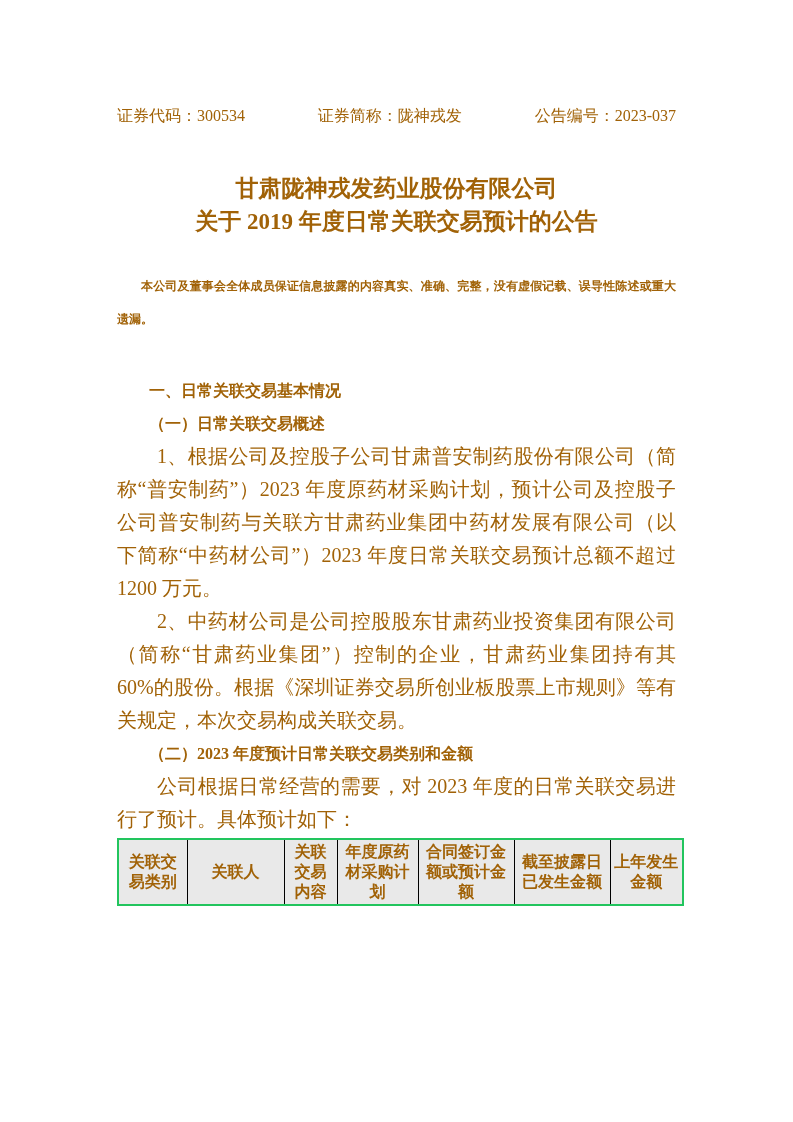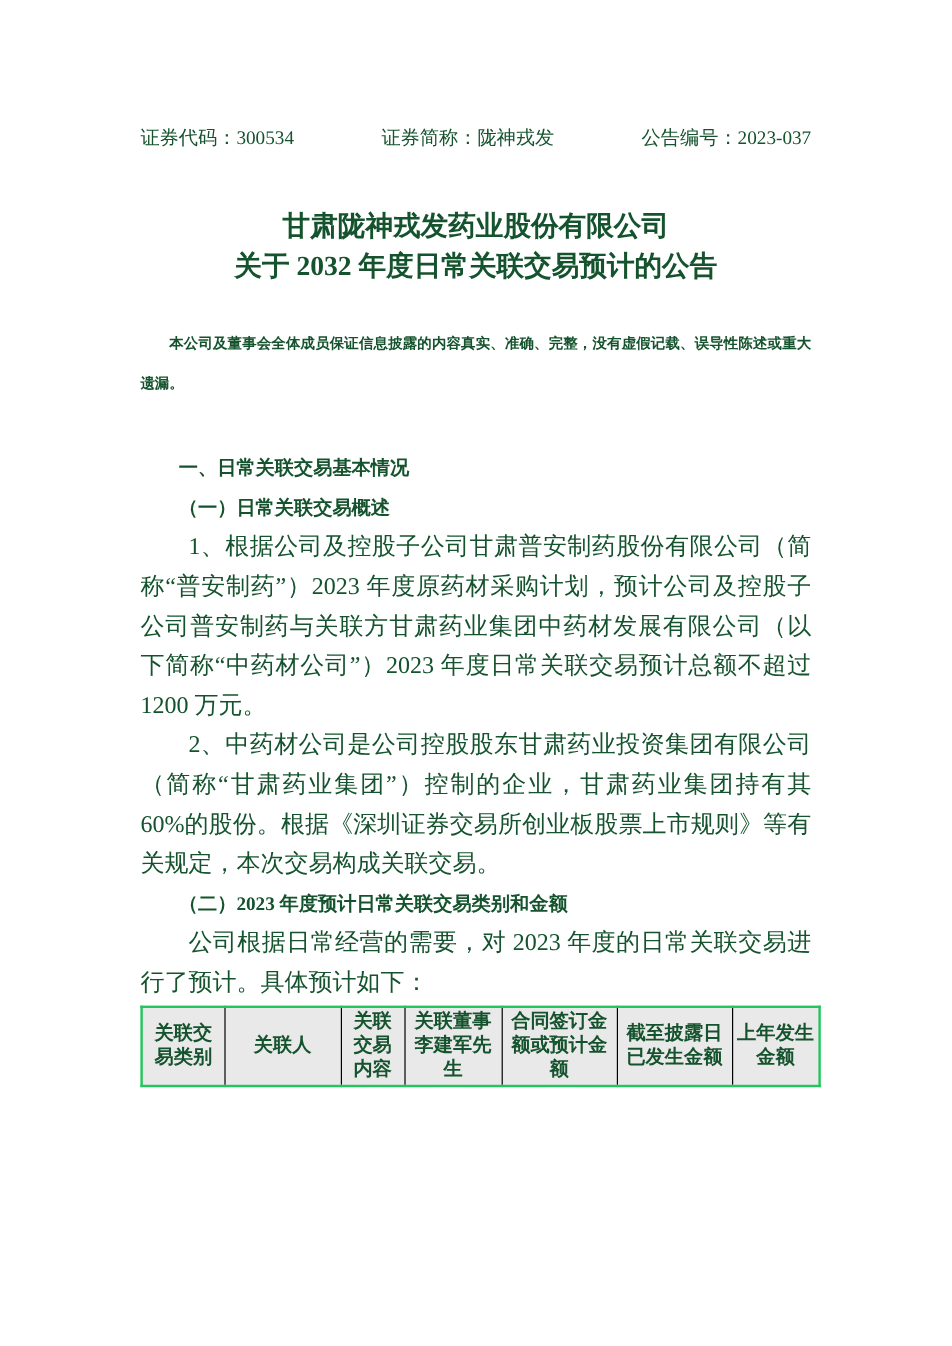--- a/index.html
+++ b/index.html
@@ -6,21 +6,21 @@
     margin: 0;
     padding: 0;
     background: #ffffff;
   }
   .page {
     position: relative;
     width: 793px;
     height: 1122px;
     margin: 0 auto;
     background: #ffffff;
-    color: #14532d;
+    color: #a16207;
     font-family: "Liberation Serif", "DejaVu Serif", serif;
     box-sizing: border-box;
     padding: 106px 117px 16px 117px;
     overflow: hidden;
   }
   .doc-header {
     display: flex;
     justify-content: space-between;
     font-size: 16px;
     line-height: 20px;
@@ -90,21 +90,21 @@
 <div class="page">
 
   <div class="doc-header">
     <span>证券代码：300534</span>
     <span>证券简称：陇神戎发</span>
     <span>公告编号：2023-037</span>
   </div>
 
   <div class="doc-title">
     <div>甘肃陇神戎发药业股份有限公司</div>
-    <div>关于 2032 年度日常关联交易预计的公告</div>
+    <div>关于 2019 年度日常关联交易预计的公告</div>
   </div>
 
   <p class="declaration">本公司及董事会全体成员保证信息披露的内容真实、准确、完整，没有虚假记载、误导性陈述或重大遗漏。</p>
 
   <p class="sec-heading first">一、日常关联交易基本情况</p>
 
   <p class="sec-heading">（一）日常关联交易概述</p>
 
   <p class="para">1、根据公司及控股子公司甘肃普安制药股份有限公司（简称“普安制药”）2023 年度原药材采购计划，预计公司及控股子公司普安制药与关联方甘肃药业集团中药材发展有限公司（以下简称“中药材公司”）2023 年度日常关联交易预计总额不超过 1200 万元。</p>
   <p class="para">2、中药材公司是公司控股股东甘肃药业投资集团有限公司（简称“甘肃药业集团”）控制的企业，甘肃药业集团持有其 60%的股份。根据《深圳证券交易所创业板股票上市规则》等有关规定，本次交易构成关联交易。</p>
@@ -122,21 +122,21 @@
       <col style="width:81px">
       <col style="width:96px">
       <col style="width:96px">
       <col style="width:73px">
     </colgroup>
     <thead>
       <tr>
         <th>关联交易类别</th>
         <th>关联人</th>
         <th>关联交易内容</th>
-        <th>关联董事李建军先生</th>
+        <th>年度原药材采购计划</th>
         <th>合同签订金额或预计金额</th>
         <th>截至披露日已发生金额</th>
         <th>上年发生金额</th>
       </tr>
     </thead>
   </table>
 
 </div>
 
 </body></html>

